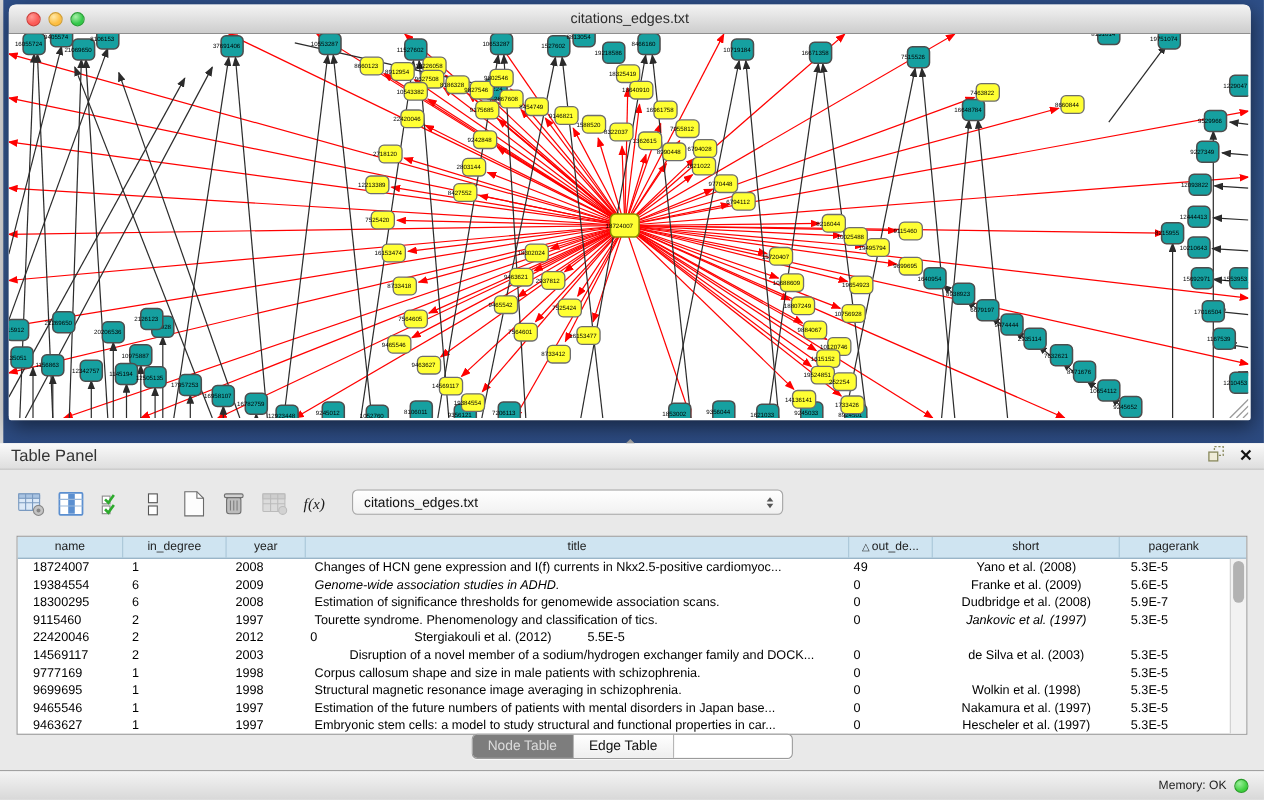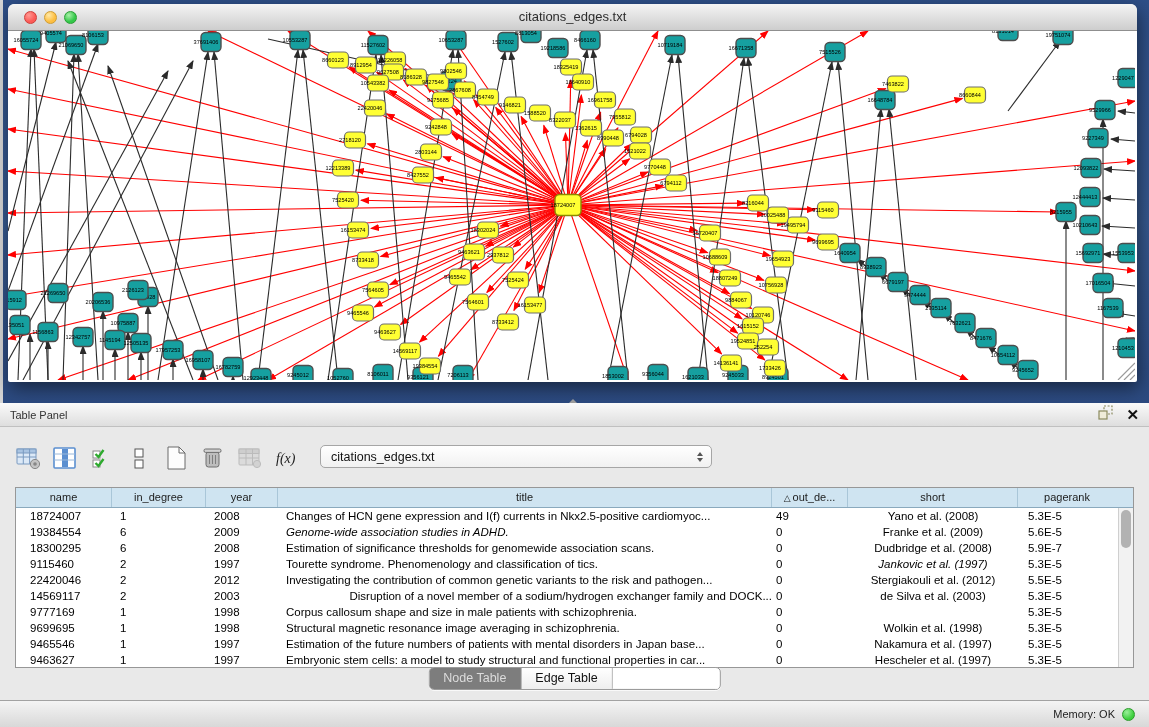--- a/index.html
+++ b/index.html
@@ -20,21 +20,21 @@
   .light.yellow{ background:radial-gradient(circle at 35% 30%, #ffe9a8, #fdbe41 60%); border:1px solid #cf9d33; }
   .light.green { background:radial-gradient(circle at 35% 30%, #a8f0a8, #34c84a 60%); border:1px solid #2a9e35; }
   .win-title { text-align:center; line-height:26px; font-size:13px; color:#2d2d2d; }
   .graph-canvas { position:relative; width:1127px; height:349px; background:#fff; overflow:hidden; border-radius:0 0 2px 2px; }
   .graph-canvas svg { position:absolute; left:0; top:0; }
 
   
   .table-panel { position:absolute; left:0; top:403px; width:1149px; height:297px; background:#e9e9e9; }
   .panel-header { height:24px; background:linear-gradient(#fafafa,#dedede);
     border-bottom:1px solid #c0c0c0; display:flex; align-items:center; padding:0 10px; }
-  .panel-title { font-size:11px; color:#333; }
+  .panel-title { font-size:15px; color:#333; }
   .panel-header .spacer { flex:1; }
   .ph-icon { margin-left:12px; cursor:default; }
   .close-x { font-size:15px; font-weight:bold; color:#111; line-height:14px; }
   .splitter-nub { position:absolute; left:569px; top:-4px; width:0; height:0;
     border-left:4px solid transparent; border-right:4px solid transparent; border-bottom:4px solid #9a9a9a; }
 
   .toolbar { position:absolute; left:14px; top:42px; display:flex; gap:9px; }
   .tb-btn { width:28px; height:26px; display:flex; align-items:center; justify-content:center; }
   .dropdown { margin-left:10px; width:392px; height:23px; background:linear-gradient(#ffffff,#f1f1f1);
     border:1px solid #a6a6a6; border-radius:5px; display:flex; align-items:center;
@@ -914,30 +914,29 @@
           <div class="td" style="width: 72px; text-align: left; padding-left: 8px;">1997</div>
           <div class="td" style="width: 494px; text-align: left; padding-left: 8px;">Tourette syndrome. Phenomenology and classification of tics.</div>
           <div class="td" style="width: 76px; text-align: left; padding-left: 4px;">0</div>
           <div class="td" style="width: 170px; text-align: center; font-style: italic;">Jankovic et al. (1997)</div>
           <div class="td" style="width: 98px; text-align: left; padding-left: 10px;">5.3E-5</div>
         </div>
         <div class="tr">
           <div class="td" style="width: 96px; text-align: left; padding-left: 14px;">22420046</div>
           <div class="td" style="width: 94px; text-align: left; padding-left: 8px;">2</div>
           <div class="td" style="width: 72px; text-align: left; padding-left: 8px;">2012</div>
-          <div class="td" style="width: 494px; text-align: left; padding-left: 8px;">Investigating the contribution of common genetic variants to the risk and pathogen...</div>
           <div class="td" style="width: 76px; text-align: left; padding-left: 4px;">0</div>
           <div class="td" style="width: 170px; text-align: center;">Stergiakouli et al. (2012)</div>
           <div class="td" style="width: 98px; text-align: left; padding-left: 10px;">5.5E-5</div>
         </div>
         <div class="tr">
           <div class="td" style="width: 96px; text-align: left; padding-left: 14px;">14569117</div>
           <div class="td" style="width: 94px; text-align: left; padding-left: 8px;">2</div>
           <div class="td" style="width: 72px; text-align: left; padding-left: 8px;">2003</div>
-          <div class="td" style="width: 494px; text-align: right; padding-left: 8px;">Disruption of a novel member of a sodium/hydrogen exchanger family and DOCK...</div>
+          <div class="td" style="width: 494px; text-align: center; padding-left: 8px;">Disruption of a novel member of a sodium/hydrogen exchanger family and DOCK...</div>
           <div class="td" style="width: 76px; text-align: left; padding-left: 4px;">0</div>
           <div class="td" style="width: 170px; text-align: center;">de Silva et al. (2003)</div>
           <div class="td" style="width: 98px; text-align: left; padding-left: 10px;">5.3E-5</div>
         </div>
         <div class="tr">
           <div class="td" style="width: 96px; text-align: left; padding-left: 14px;">9777169</div>
           <div class="td" style="width: 94px; text-align: left; padding-left: 8px;">1</div>
           <div class="td" style="width: 72px; text-align: left; padding-left: 8px;">1998</div>
           <div class="td" style="width: 494px; text-align: left; padding-left: 8px;">Corpus callosum shape and size in male patients with schizophrenia.</div>
           <div class="td" style="width: 76px; text-align: left; padding-left: 4px;">0</div>

